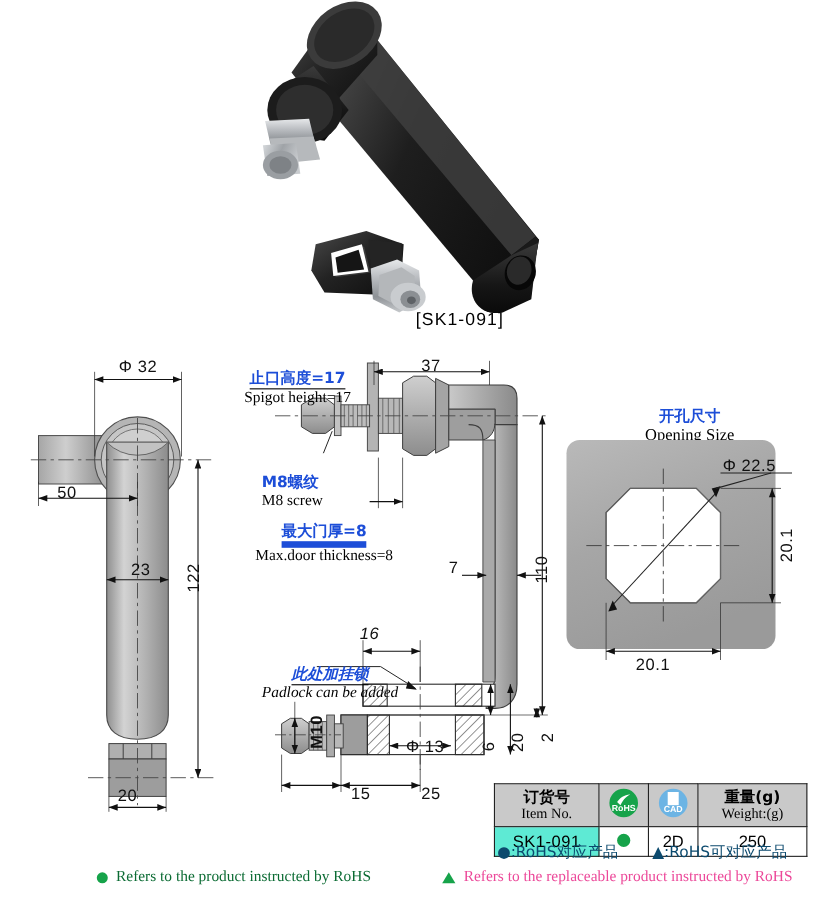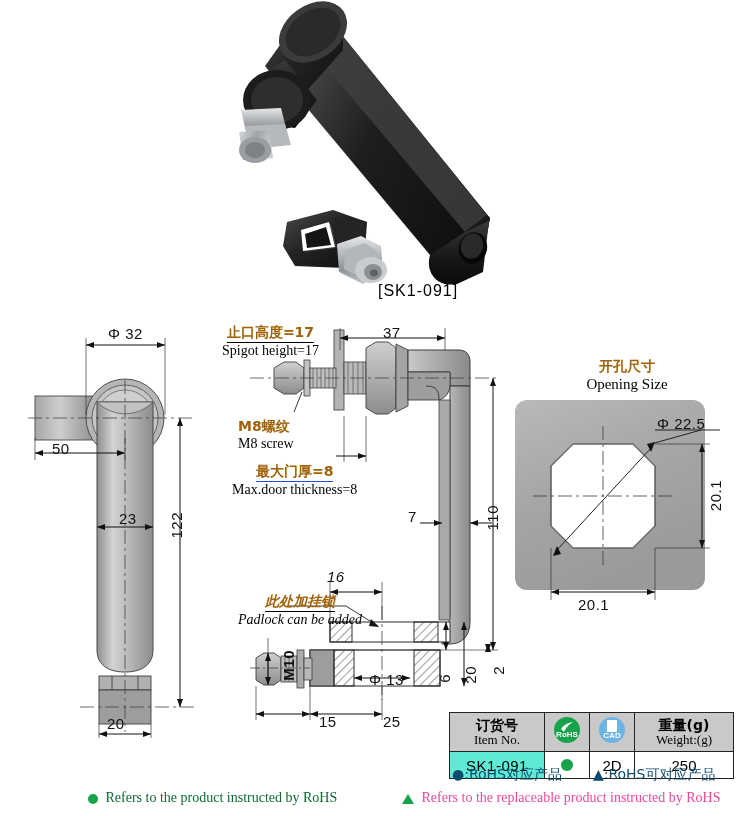--- a/index.html
+++ b/index.html
@@ -1,20 +1,20 @@
 <!DOCTYPE html>
 <html><head>
 <meta charset="utf-8">
 <style>
   html,body{margin:0;padding:0;background:#fff;}
   body{width:750px;height:816px;position:relative;overflow:hidden;
        font-family:"Liberation Serif",serif;color:#000;}
   .abs{position:absolute;}
   .dimtxt{font-family:"Liberation Sans",sans-serif;font-size:15px;color:#111;letter-spacing:.5px;}
-  .lbl-cn{font-family:"DejaVu Sans",sans-serif;font-size:14px;font-weight:bold;color:#a16207;white-space:nowrap;}
+  .lbl-cn{font-family:"DejaVu Sans",sans-serif;font-size:14px;font-weight:bold;color:#1d4ed8;white-space:nowrap;margin-top:12px;}
   .lbl-en{font-family:"Liberation Serif",serif;font-size:14px;color:#000;white-space:nowrap;}
   .vert{writing-mode:vertical-rl;text-orientation:mixed;transform:rotate(180deg);}
   svg{display:block;overflow:visible;}
   
   #spec-table{position:absolute;left:449px;top:712px;border-collapse:collapse;}
   #spec-table td{border:1px solid #222;text-align:center;vertical-align:middle;padding:0;}
   .hd{background:#c9c9c9;height:38px;}
   .hd .cn{font-family:"DejaVu Sans",sans-serif;font-size:14px;font-weight:bold;line-height:1.05;display:block;}
   .hd .en{font-family:"Liberation Serif",serif;font-size:13px;line-height:1.05;display:block;}
   .rowc{height:27px;font-family:"Liberation Sans",sans-serif;font-size:15px;background:#fff;}
@@ -295,21 +295,21 @@
 
 <div class="abs" style="left:222px;top:323px;text-align:center;">
   <div class="lbl-cn" style="border-bottom:1px solid #000;display:inline-block;">止口高度=17</div>
   <div class="lbl-en">Spigot height=17</div>
 </div>
 <div class="abs" style="left:238px;top:418px;">
   <div class="lbl-cn">M8螺纹</div>
   <div class="lbl-en">M8 screw</div>
 </div>
 <div class="abs" style="left:232px;top:462px;text-align:center;">
-  <div class="lbl-cn" style="border-bottom:1px solid #1d4ed8;display:inline-block;">最大门厚=8</div>
+  <div class="lbl-cn" style="border-bottom:6px solid #1d4ed8;display:inline-block;">最大门厚=8</div>
   <div class="lbl-en">Max.door thickness=8</div>
 </div>
 <div class="abs" style="left:238px;top:592px;text-align:center;font-style:italic;">
   <div class="lbl-cn" style="border-bottom:1px solid #000;display:inline-block;">此处加挂锁</div>
   <div class="lbl-en">Padlock can be added</div>
 </div>
 
 <div class="abs dimtxt" style="left:383px;top:324px;">37</div>
 <div class="abs dimtxt" style="left:408px;top:508px;">7</div>
 <div class="abs dimtxt vert" style="left:484px;top:505px;">110</div>

